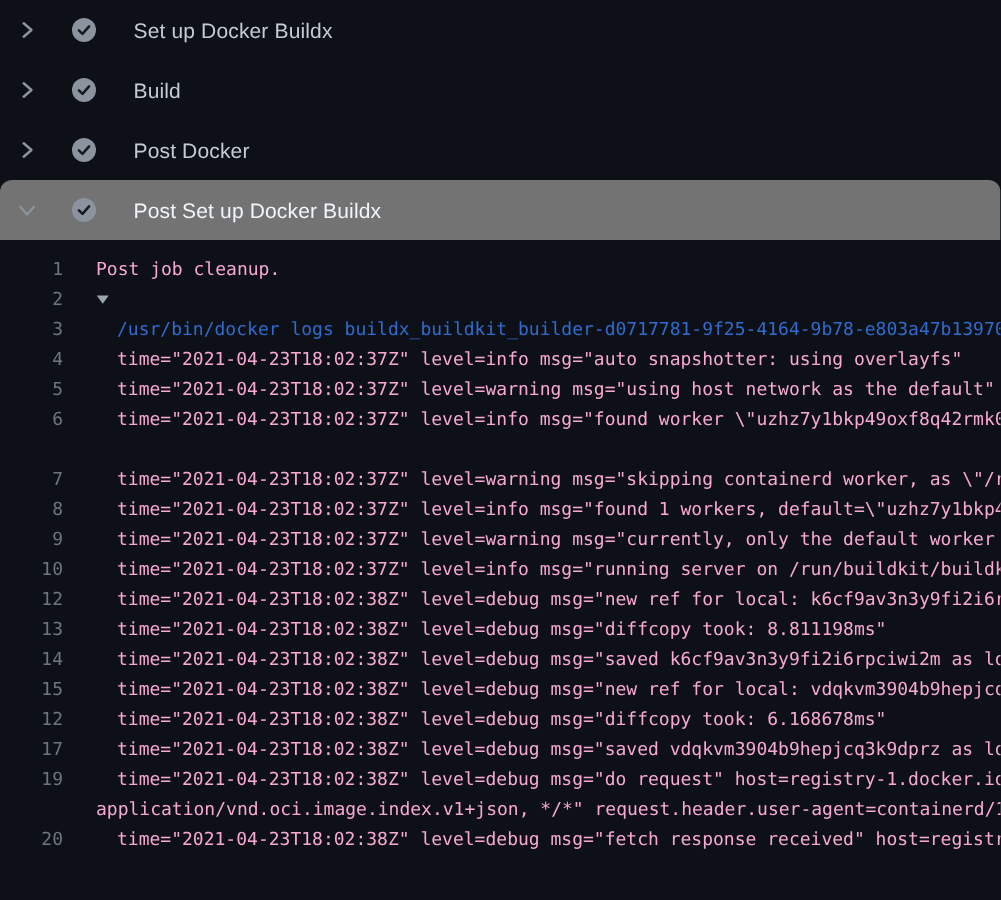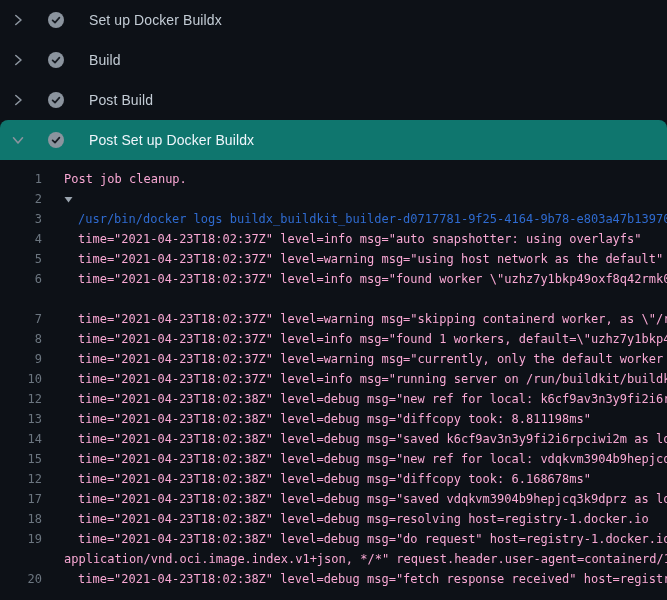--- a/index.html
+++ b/index.html
@@ -8,21 +8,21 @@
     background:#0d1117;
     font-family:"Liberation Sans",sans-serif;
     -webkit-font-smoothing:antialiased;
   }
   
   .steps{width:667px;}
   .step{
     height:40px;display:flex;align-items:center;
     cursor:pointer;box-sizing:border-box;padding-left:10px;gap:12px;
   }
-  .step.expanded{background:#0f766e;border-radius:8px 8px 0 0;}
+  .step.expanded{background:#737373;border-radius:8px 8px 0 0;}
   .chev{width:16px;height:16px;flex:0 0 16px;display:flex;align-items:center;justify-content:center;}
   .checkwrap{width:16px;height:16px;flex:0 0 16px;margin-left:10px;display:flex;align-items:center;justify-content:center;}
   .step .label{margin-left:13px;font-size:14px;color:#c3ccd5;letter-spacing:.1px;}
   .step.expanded .label{color:#f0f6fc;}
   
   .log{
     padding-top:9px;
     font-family:"DejaVu Sans Mono","Liberation Mono",monospace;
     font-size:12px;
   }
@@ -73,21 +73,21 @@
         <svg width="14" height="14" viewBox="0 0 14 14">
           <path d="M4.8 2.5 L10 7 L4.8 11.5" fill="none" stroke="#8b949e" stroke-width="1.6" stroke-linecap="round" stroke-linejoin="round"></path>
         </svg>
       </span>
       <span class="checkwrap">
         <svg width="16" height="16" viewBox="0 0 16 16">
           <circle cx="8" cy="8" r="8" fill="#8b949e"></circle>
           <path d="M4.6 8.3 L7 10.6 L11.4 5.6" fill="none" stroke="#161b22" stroke-width="1.7" stroke-linecap="round" stroke-linejoin="round"></path>
         </svg>
       </span>
-      <span class="label">Post Build</span>
+      <span class="label">Post Docker</span>
     </div>
     <div class="step expanded">
       <span class="chev">
         <svg width="14" height="14" viewBox="0 0 14 14">
           <path d="M2.5 4.8 L7 10 L11.5 4.8" fill="none" stroke="#8b949e" stroke-width="1.6" stroke-linecap="round" stroke-linejoin="round"></path>
         </svg>
       </span>
       <span class="checkwrap">
         <svg width="16" height="16" viewBox="0 0 16 16">
           <circle cx="8" cy="8" r="8" fill="#8b949e"></circle>
@@ -110,17 +110,16 @@
     <div class="lrow child"><span class="ln">7</span><span class="txt">time="2021-04-23T18:02:37Z" level=warning msg="skipping containerd worker, as \"/run/containerd"</span></div>
     <div class="lrow child"><span class="ln">8</span><span class="txt">time="2021-04-23T18:02:37Z" level=info msg="found 1 workers, default=\"uzhz7y1bkp49oxf8q42"</span></div>
     <div class="lrow child"><span class="ln">9</span><span class="txt">time="2021-04-23T18:02:37Z" level=warning msg="currently, only the default worker can be used"</span></div>
     <div class="lrow child"><span class="ln">10</span><span class="txt">time="2021-04-23T18:02:37Z" level=info msg="running server on /run/buildkit/buildkitd.sock"</span></div>
     <div class="lrow child"><span class="ln">12</span><span class="txt">time="2021-04-23T18:02:38Z" level=debug msg="new ref for local: k6cf9av3n3y9fi2i6rpciwi2m"</span></div>
     <div class="lrow child"><span class="ln">13</span><span class="txt">time="2021-04-23T18:02:38Z" level=debug msg="diffcopy took: 8.811198ms"</span></div>
     <div class="lrow child"><span class="ln">14</span><span class="txt">time="2021-04-23T18:02:38Z" level=debug msg="saved k6cf9av3n3y9fi2i6rpciwi2m as local.shared"</span></div>
     <div class="lrow child"><span class="ln">15</span><span class="txt">time="2021-04-23T18:02:38Z" level=debug msg="new ref for local: vdqkvm3904b9hepjcq3k9dprz"</span></div>
     <div class="lrow child"><span class="ln">12</span><span class="txt">time="2021-04-23T18:02:38Z" level=debug msg="diffcopy took: 6.168678ms"</span></div>
     <div class="lrow child"><span class="ln">17</span><span class="txt">time="2021-04-23T18:02:38Z" level=debug msg="saved vdqkvm3904b9hepjcq3k9dprz as local.dockerfile"</span></div>
-    <div class="lrow child"><span class="ln">18</span><span class="txt">time="2021-04-23T18:02:38Z" level=debug msg=resolving host=registry-1.docker.io</span></div>
     <div class="lrow child"><span class="ln">19</span><span class="txt">time="2021-04-23T18:02:38Z" level=debug msg="do request" host=registry-1.docker.io request</span></div>
     <div class="lrow wrap"><span class="ln"></span><span class="txt">application/vnd.oci.image.index.v1+json, */*" request.header.user-agent=containerd/1.4.4+unknown</span></div>
     <div class="lrow child"><span class="ln">20</span><span class="txt">time="2021-04-23T18:02:38Z" level=debug msg="fetch response received" host=registry-1.docker.io</span></div>
   </div>
 
 </body></html>

